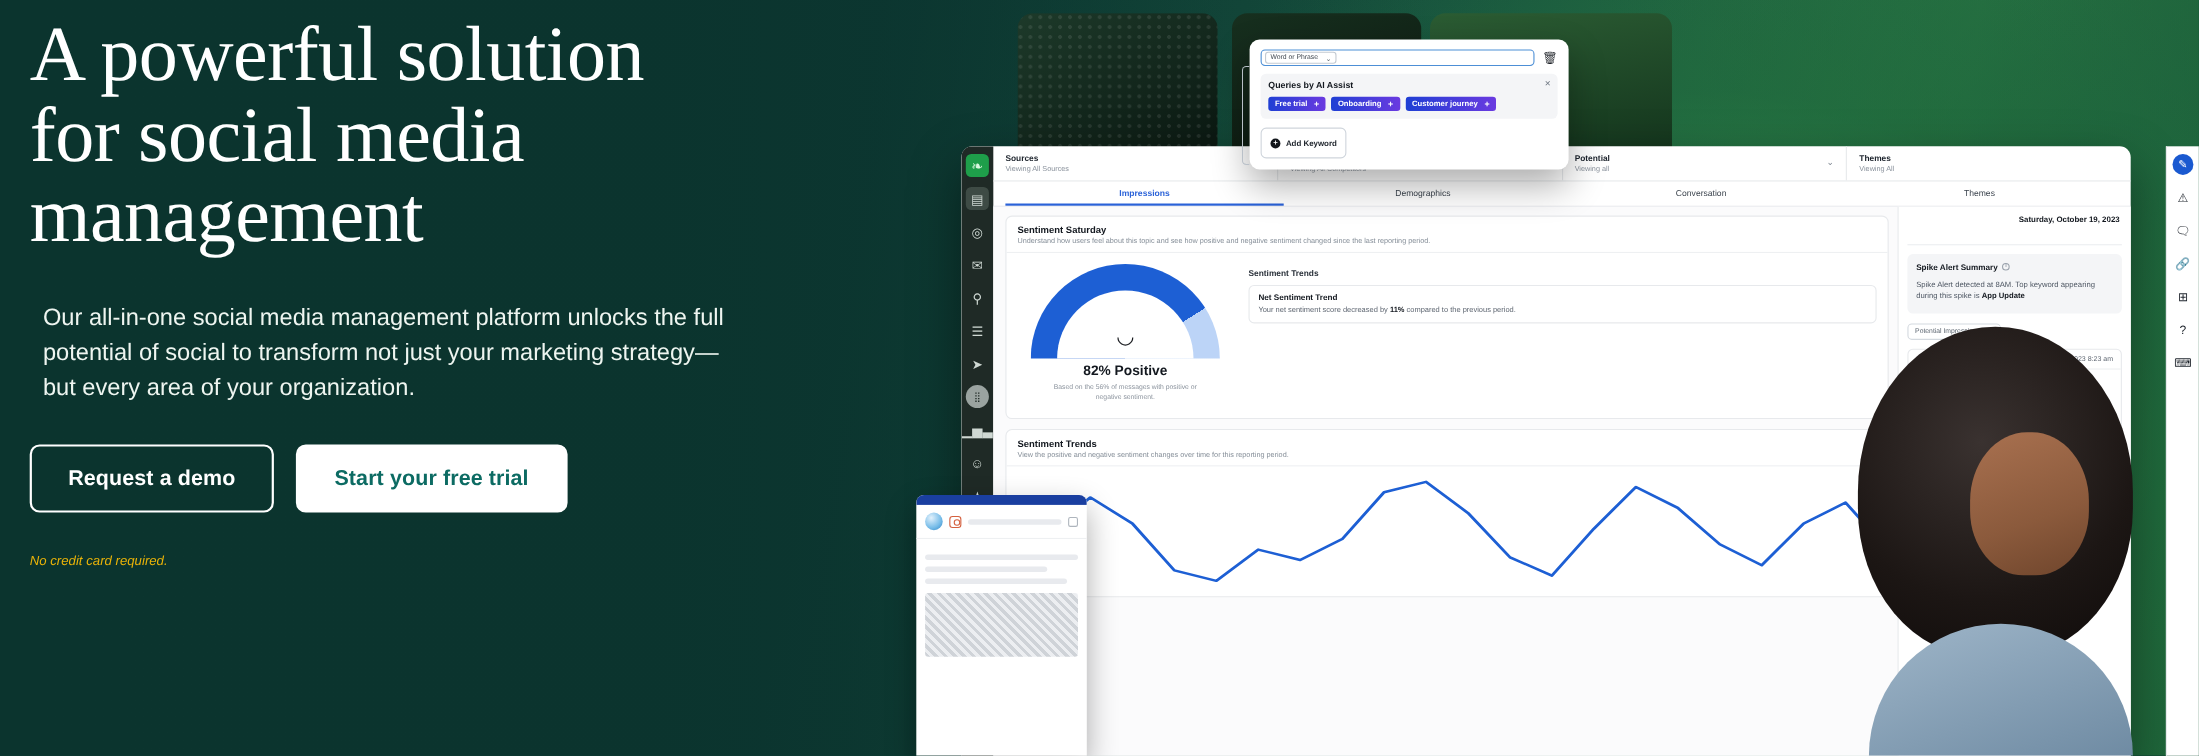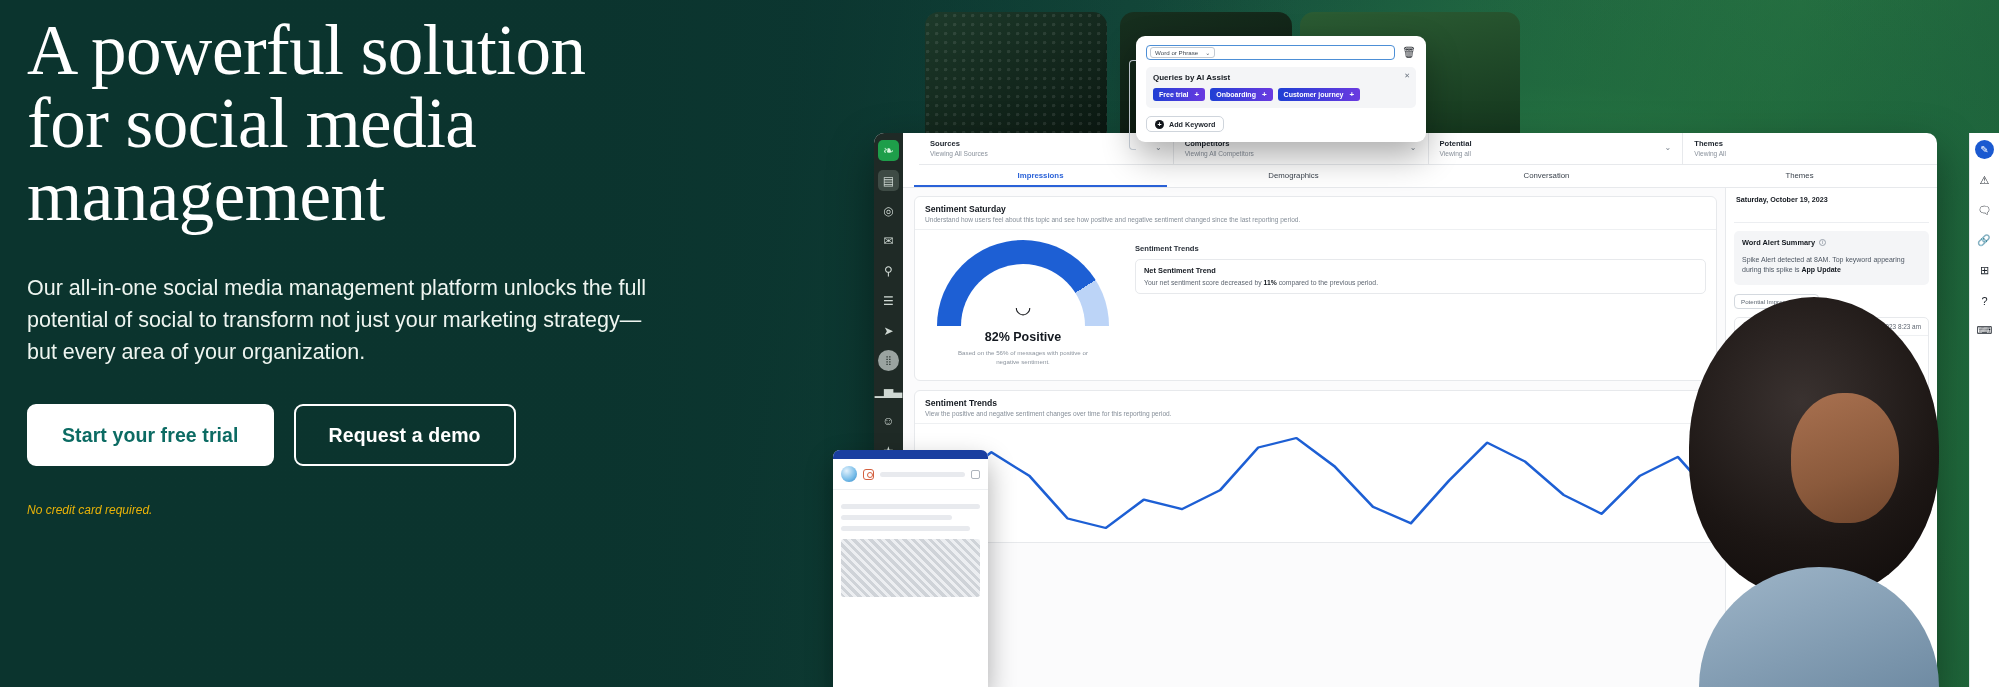--- a/index.html
+++ b/index.html
@@ -26,21 +26,21 @@
 
   
   .copy{ position:absolute; left:27px; top:14px; width:700px; z-index:20; }
   .headline{
     font-family:"Liberation Serif", serif;
     font-size:71px; line-height:1.03; font-weight:400;
     color:#ffffff; letter-spacing:-.5px; max-width:620px;
   }
   .subcopy{
     margin-top:40px; font-size:21.5px; line-height:1.47;
-    color:#eef5f0; max-width:625px; font-weight:400;
+    color:#eef5f0; max-width:625px; font-weight:400;margin-left:12px;
   }
   .cta-row{ margin-top:36px; display:flex; gap:20px; align-items:center; }
   .btn{
     display:inline-flex; align-items:center; justify-content:center;
     height:62px; border-radius:9px; font-size:19.5px; font-weight:700;
     letter-spacing:.1px; cursor:pointer; text-decoration:none;
   }
   .btn-primary{ background:#ffffff; color:#0c6b63; padding:0 33px; border:2px solid #ffffff; }
   .btn-secondary{ background:transparent; color:#ffffff; padding:0 33px; border:2px solid #ffffff; }
   .fineprint{ margin-top:37px; font-size:12px; color:#eab308;font-style:italic; }
@@ -85,21 +85,21 @@
   .brand-title{ font-size:11.5px; font-weight:700; color:#13181f; letter-spacing:.1px; }
   .brand-sub{ font-size:6.6px; color:#818a95; margin-top:1.5px; }
   .head-right{ margin-left:auto; display:flex; align-items:center; gap:6px; }
   .datepill{
     border:1px solid #d3d8de; border-radius:4px; height:14px; padding:0 5px;
     display:flex; align-items:center; gap:4px; font-size:6px; color:#5d6672; background:#fff;
   }
   .cal-glyph{ width:7px; height:7px; border:1px solid #6b7582; border-radius:1px; position:relative; }
   .cal-glyph::before{ content:""; position:absolute; left:0; right:0; top:1.5px; height:1px; background:#6b7582; }
 
-  .filters{ display:flex; border-bottom:1px solid #e7e9ec;margin-left:16px; }
+  .filters{ display:flex; border-bottom:1px solid #e7e9ec; }
   .filter{ flex:1; padding:6px 11px 7px; border-right:1px solid #e7e9ec; display:flex; align-items:center; }
   .filter:last-child{ border-right:none; }
   .filter .f-lab{ font-size:7.6px; font-weight:700; color:#1c232c; }
   .filter .f-val{ font-size:6.6px; color:#8a929c; margin-top:1.5px; }
   .chev{ margin-left:auto; color:#7b848f; font-size:8px; }
 
   .tabs{ display:flex; border-bottom:1px solid #e7e9ec; padding:0 11px; }
   .tab{ flex:1; text-align:center; font-size:7.8px; color:#3b434d; padding:6px 0 5px; }
   .tab.active{ color:#2a62d8; border-bottom:2px solid #2a62d8; font-weight:600; }
 
@@ -139,21 +139,21 @@
   .trends-t{ font-size:7.6px; font-weight:700; color:#2a313a; margin-bottom:6px; }
   .trend-card{ border:1px solid #e7e9ec; border-radius:5px; padding:6px 8px; margin-bottom:8px; background:#fff; }
   .trend-h{ font-size:7.4px; font-weight:700; color:#13181f; }
   .trend-p{ font-size:6.8px; color:#5e6671; margin-top:3px; line-height:1.45; }
   .trend-p b{ color:#13181f; }
 
   .sentitrend-card{ margin-top:9px; }
   .spark{ height:118px; position:relative; overflow:hidden; }
 
   
-  .rp-date{ font-size:7.2px; font-weight:700; color:#13181f; text-align:left; padding:1px 2px 18px; border-bottom:1px solid #eceef1; }
+  .rp-date{ font-size:7.2px; font-weight:700; color:#13181f; text-align:right; padding:1px 2px 18px; border-bottom:1px solid #eceef1; }
   .spike{ background:#f4f5f7; border-radius:5px; padding:7px 8px 9px; margin-top:8px; }
   .spike-t{ font-size:7.4px; font-weight:700; color:#13181f; display:flex; align-items:center; gap:4px; }
   .info-c{ width:7px; height:7px; border:1px solid #9aa2ac; border-radius:50%; color:#9aa2ac; font-size:5px; display:flex; align-items:center; justify-content:center; }
   .spike-p{ font-size:7px; color:#4e5763; line-height:1.55; margin-top:8px; }
   .spike-p b{ color:#13181f; }
   .imp-pill{ display:inline-flex; align-items:center; gap:5px; border:1px solid #d4d9df; border-radius:4px;
     padding:2px 6px; font-size:6.2px; color:#5b646f; margin-top:9px; background:#fff; }
   .msg-card{ border:1px solid #e7e9ec; border-radius:5px; margin-top:8px; overflow:hidden; background:#fff; }
   .msg-head{ display:flex; justify-content:space-between; padding:5px 7px; border-bottom:1px solid #eef0f2; }
   .msg-lab{ font-size:6.4px; color:#868f99; }
@@ -199,21 +199,21 @@
   .pop-x{ position:absolute; right:6px; top:5px; font-size:7px; color:#6d7681; }
   .chips{ display:flex; gap:5px; margin-top:6px; }
   .chip{
     display:inline-flex; align-items:center; gap:6px; height:13px; padding:0 6px;
     border-radius:3px; font-size:7px; font-weight:700; color:#fff;
     background:linear-gradient(90deg,#1f3fd4,#6a3ae0);
   }
   .chip .plus{ font-size:8px; font-weight:700; }
   .addkw{
     margin-top:8px; display:inline-flex; align-items:center; gap:5px;
-    border:1px solid #cfd5dc; border-radius:5px; height:16px; padding:0 8px;
+    border:1px solid #cfd5dc; border-radius:5px; height:28px; padding:0 8px;
     font-size:7.2px; font-weight:600; color:#1b2129; background:#fff;
   }
   .dot-plus{ width:9px; height:9px; border-radius:50%; background:#12161b; color:#fff; font-size:7px;
     display:flex; align-items:center; justify-content:center; line-height:1; }
   .connector{ position:absolute; left:-7px; top:24px; width:7px; height:90px;
     border-left:1px solid #b9c0c8; border-top:1px solid #b9c0c8; border-bottom:1px solid #b9c0c8;
     border-radius:4px 0 0 4px; }
 
   
   .social-card{
@@ -362,21 +362,21 @@
             </div>
           </div>
 
         </div>
 
         <div class="dash-right">
           <div class="rp-date">Saturday, October 19, 2023</div>
 
           <div class="spike">
             <div class="spike-t">
-              <span>Word Alert Summary</span>
+              <span>Spike Alert Summary</span>
               <span class="info-c">i</span>
             </div>
             <div class="spike-p">
               <span>Spike Alert detected at 8AM. Top keyword appearing during this spike is </span><b>App Update</b>
             </div>
           </div>
 
           <div class="imp-pill">
             <span>Potential Impressions</span>
             <span class="chev">⌄</span>
@@ -474,17 +474,17 @@
     <div class="face"></div>
     <div class="shoulder"></div>
   </div>
 
 </div>
 
 <div class="copy">
   <h1 class="headline">A powerful solution for social media management</h1>
   <p class="subcopy">Our all-in-one social media management platform unlocks the full potential of social to transform not just your marketing strategy—but every area of your organization.</p>
   <div class="cta-row">
+    <a class="btn btn-secondary">Request a demo</a>
     <a class="btn btn-primary">Start your free trial</a>
-    <a class="btn btn-secondary">Request a demo</a>
   </div>
   <div class="fineprint">No credit card required.</div>
 </div>
 
 </body></html>

